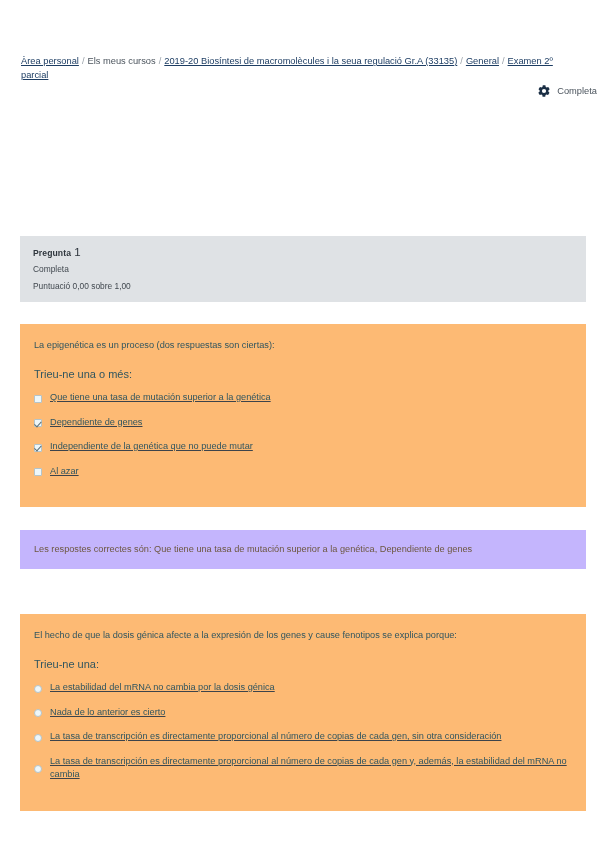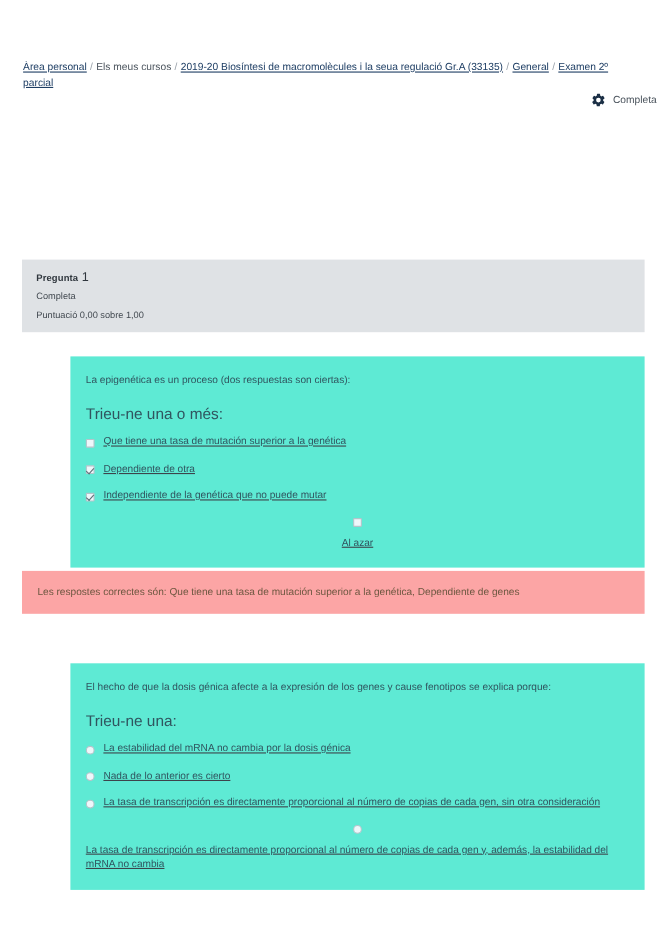--- a/index.html
+++ b/index.html
@@ -89,48 +89,47 @@
     color: #41484f;
     margin: 0 0 7px 0;
   }
   .q-header .q-marks {
     font-size: 8.4px;
     color: #41484f;
     margin: 0;
   }
 
   .q-body {
-    background: #5eead4;
-    padding: 14px 14px 14px 14px;
+    background: #fdba74;
+    padding: 14px 14px 27px 14px;
     box-sizing: border-box;
     margin-top: 22px;
-    margin-left: 44px;
   }
   .q-text {
     font-size: 9.2px;
     color: #30555f;
     line-height: 14px;
     margin: 0 0 16px 0;
   }
   .q-prompt {
-    font-size: 14px;
+    font-size: 11px;
     color: #30555f;
     margin: 0 0 11px 0;
   }
 
   .answer-list { margin: 0; padding: 0; list-style: none; }
   .answer {
     display: flex;
     align-items: center;
     gap: 8px;
     margin-bottom: 11px;
     cursor: pointer;
     text-decoration: underline;
   }
-  .answer:last-child { margin-bottom: 2px; flex-direction: column; }
+  .answer:last-child { margin-bottom: 2px; }
   .answer .ans-text {
     font-size: 9.2px;
     color: #30555f;
     line-height: 13.5px;
     padding-top: 0px;
   }
 
   .cbox {
     flex: 0 0 auto;
     width: 8px;
@@ -159,24 +158,24 @@
     width: 8px;
     height: 8px;
     border: 1px solid #b4c4ca;
     background: #eef7fa;
     border-radius: 50%;
     margin-top: 2px;
     box-sizing: border-box;
   }
 
   .q-feedback {
-    background: #fca5a5;
+    background: #c4b5fd;
     padding: 12px 14px 13px 14px;
     box-sizing: border-box;
-    margin-top: 3px;
+    margin-top: 23px;
     font-size: 9.2px;
     line-height: 14px;
     color: #6d5740;
   }
 
   .gap-between { height: 23px; }
 </style>
 </head>
 <body>
 
@@ -201,21 +200,21 @@
       <div class="q-body">
         <p class="q-text">La epigenética es un proceso (dos respuestas son ciertas):</p>
         <p class="q-prompt">Trieu-ne una o més:</p>
         <ul class="answer-list">
           <li class="answer">
             <span class="cbox"></span>
             <span class="ans-text">Que tiene una tasa de mutación superior a la genética</span>
           </li>
           <li class="answer">
             <span class="cbox checked"></span>
-            <span class="ans-text">Dependiente de otra</span>
+            <span class="ans-text">Dependiente de genes</span>
           </li>
           <li class="answer">
             <span class="cbox checked"></span>
             <span class="ans-text">Independiente de la genética que no puede mutar</span>
           </li>
           <li class="answer">
             <span class="cbox"></span>
             <span class="ans-text">Al azar</span>
           </li>
         </ul>

